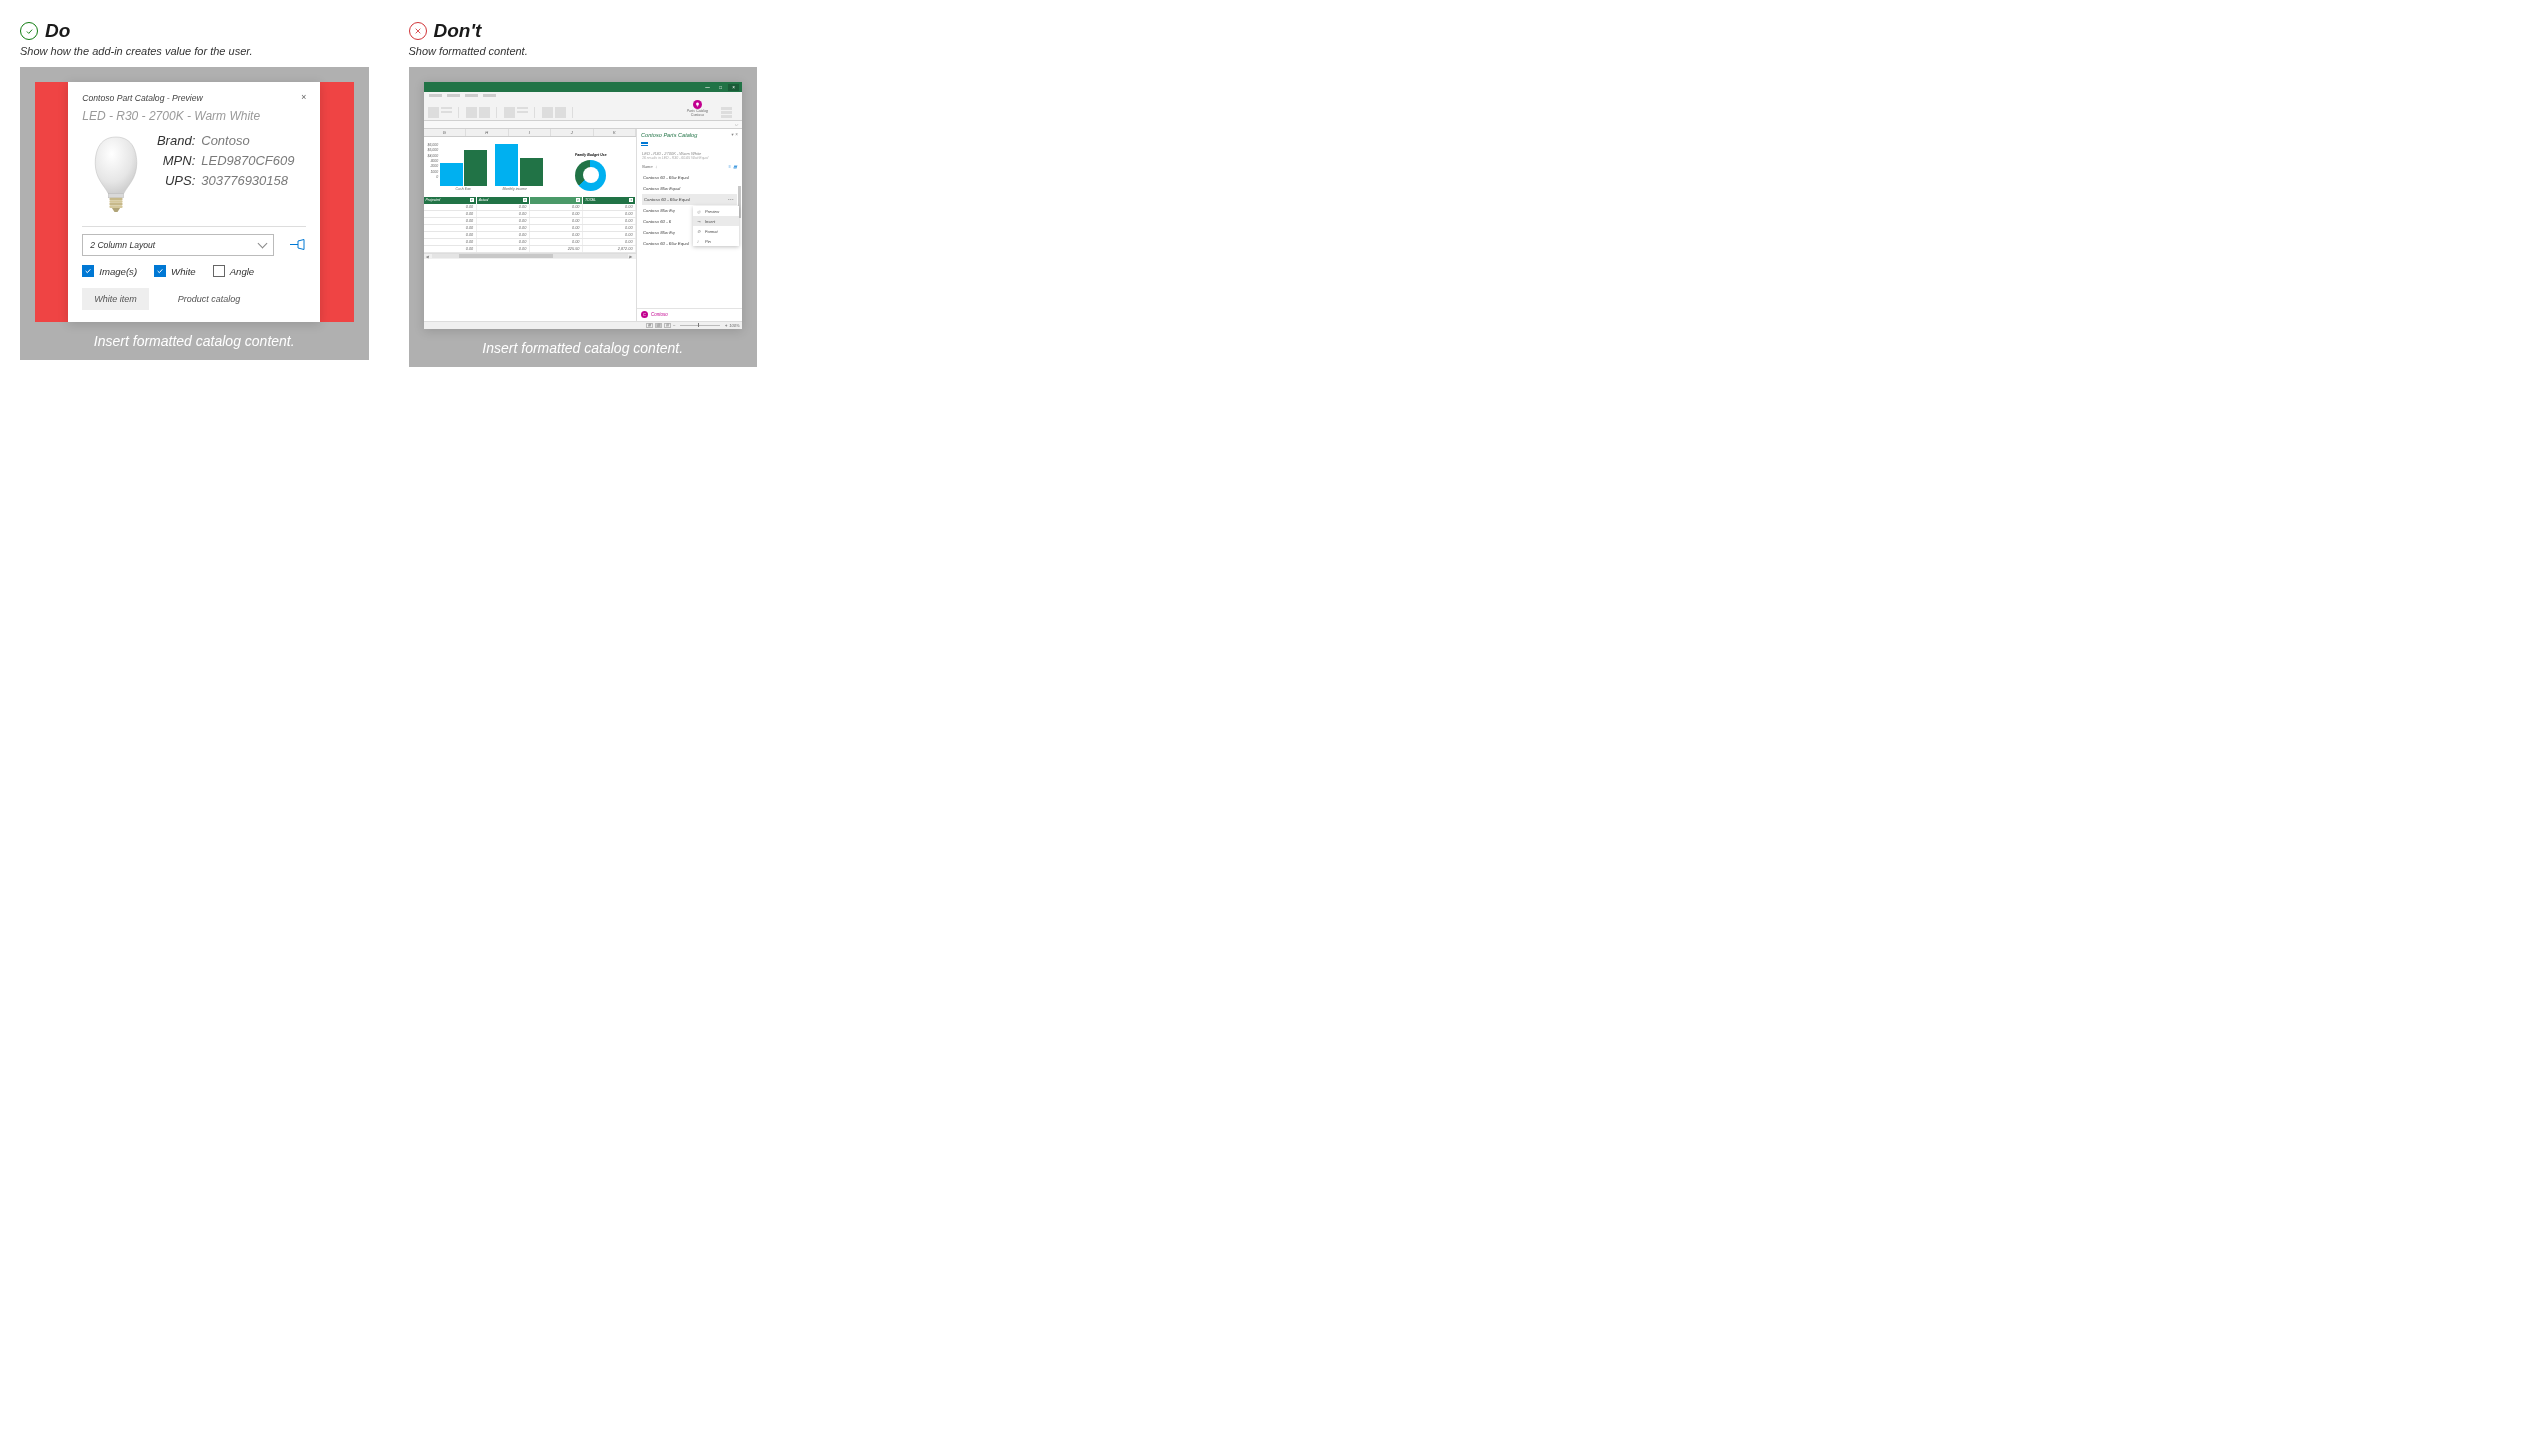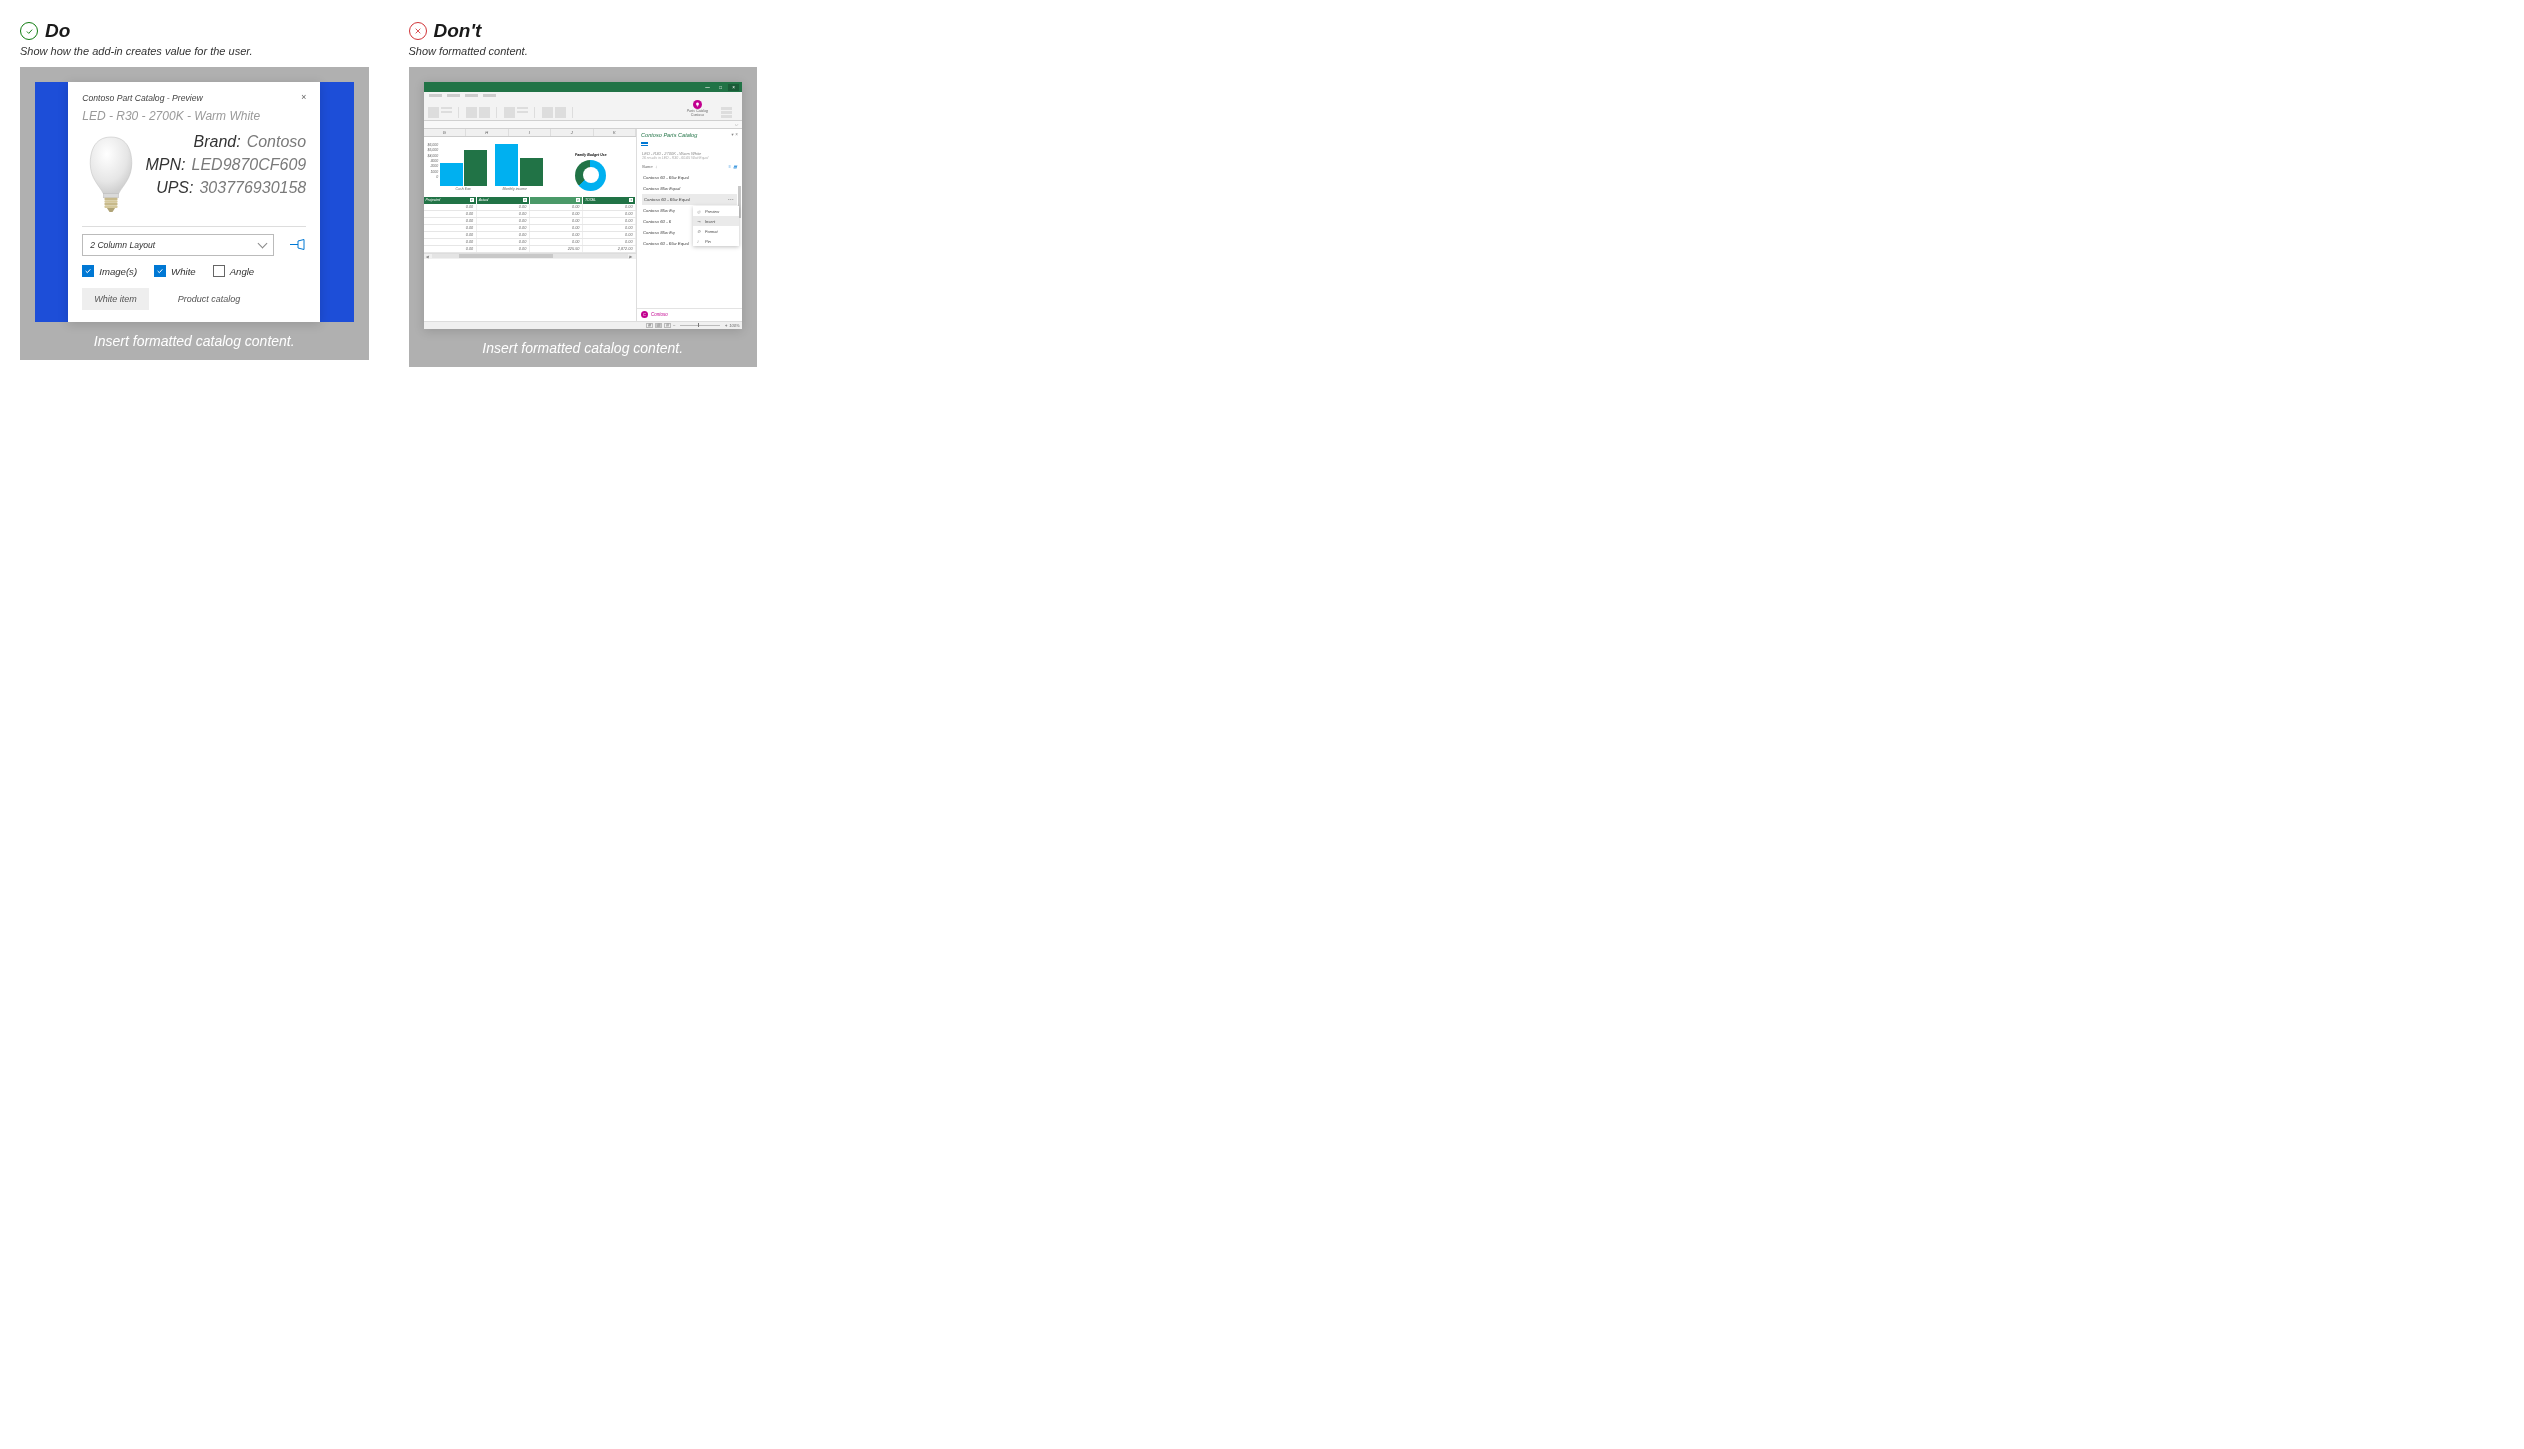--- a/index.html
+++ b/index.html
@@ -24,39 +24,39 @@
   }
   .icon-do { border-color: #107c10; color: #107c10; }
   .icon-dont { border-color: #d13438; color: #d13438; }
   .subheading { font-size: 11px; color: #333; margin-bottom: 10px; }
   .card {
     background: #b0b0b0;
     padding: 15px 15px 11px 15px;
     position: relative;
   }
   .caption { font-size: 14px; color: #fff; text-align: center; margin-top: 11px; font-weight: 300; }
-  .panel-bg { background: #1d4ed8; display:flex; justify-content:center; }
+  .panel-bg { background: #ef4444; display:flex; justify-content:center; }
 
   
   .dialog {
     background: #fff;
     width: 252px;
     padding: 11px 14px 12px 14px;
     box-shadow: 0 2px 10px rgba(0,0,0,0.15);
     margin: 0 auto;
   }
   .dialog-header { display:flex; justify-content:space-between; align-items:flex-start; }
   .dialog-title { font-size: 8.6px; color: #444; }
   .dialog-close { font-size: 9px; color: #666; cursor: pointer; line-height:1;}
   .product-title { font-size: 12px; color: #9a9a9a; margin: 6px 0 7px 0; font-weight: 300; }
   .product-row { display: flex; gap: 5px; }
   .bulb-image { width: 68px; height: 88px; display:flex; align-items:center; justify-content:center;}
   .bulb-svg { width: 56px; height: 81px; }
   .product-details { flex: 1; padding-top: 3px; }
-  .detail-line { display: flex; gap: 6px; margin-bottom: 5px; font-size: 16px; justify-content: flex-end; }
+  .detail-line { display: flex; gap: 6px; margin-bottom: 5px; font-size: 13px; }
   .detail-label { color: #333; min-width: 40px; text-align:right; }
   .detail-value { color: #7a7a7a; }
   .divider { border-top: 0.5px solid #ddd; margin: 8px 0 7px 0; }
   .layout-row { display: flex; align-items: center; gap: 15px; }
   .dropdown {
     flex: 1; border: 0.5px solid #bbb; padding: 5px 7px;
     display: flex; justify-content: space-between; align-items: center;
     font-size: 8.6px; color: #333;
   }
   .chev { width: 7px; height: 7px; border-right: 0.8px solid #888; border-bottom: 0.8px solid #888; transform: rotate(45deg); margin-top:-3px;}

